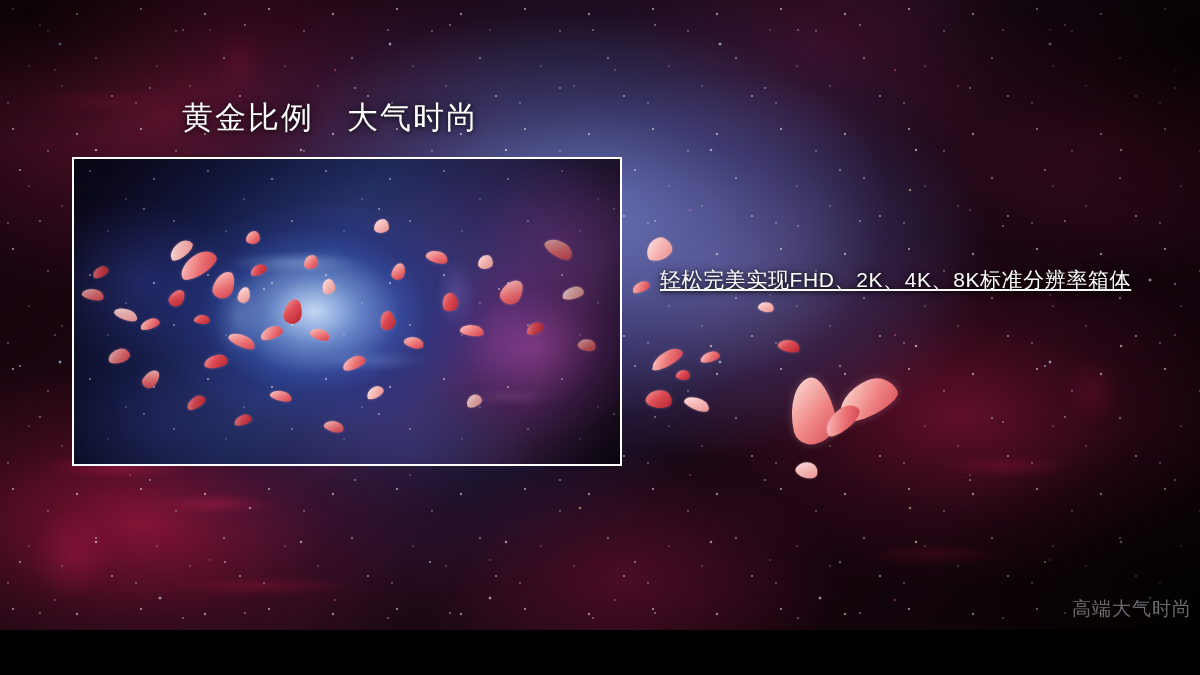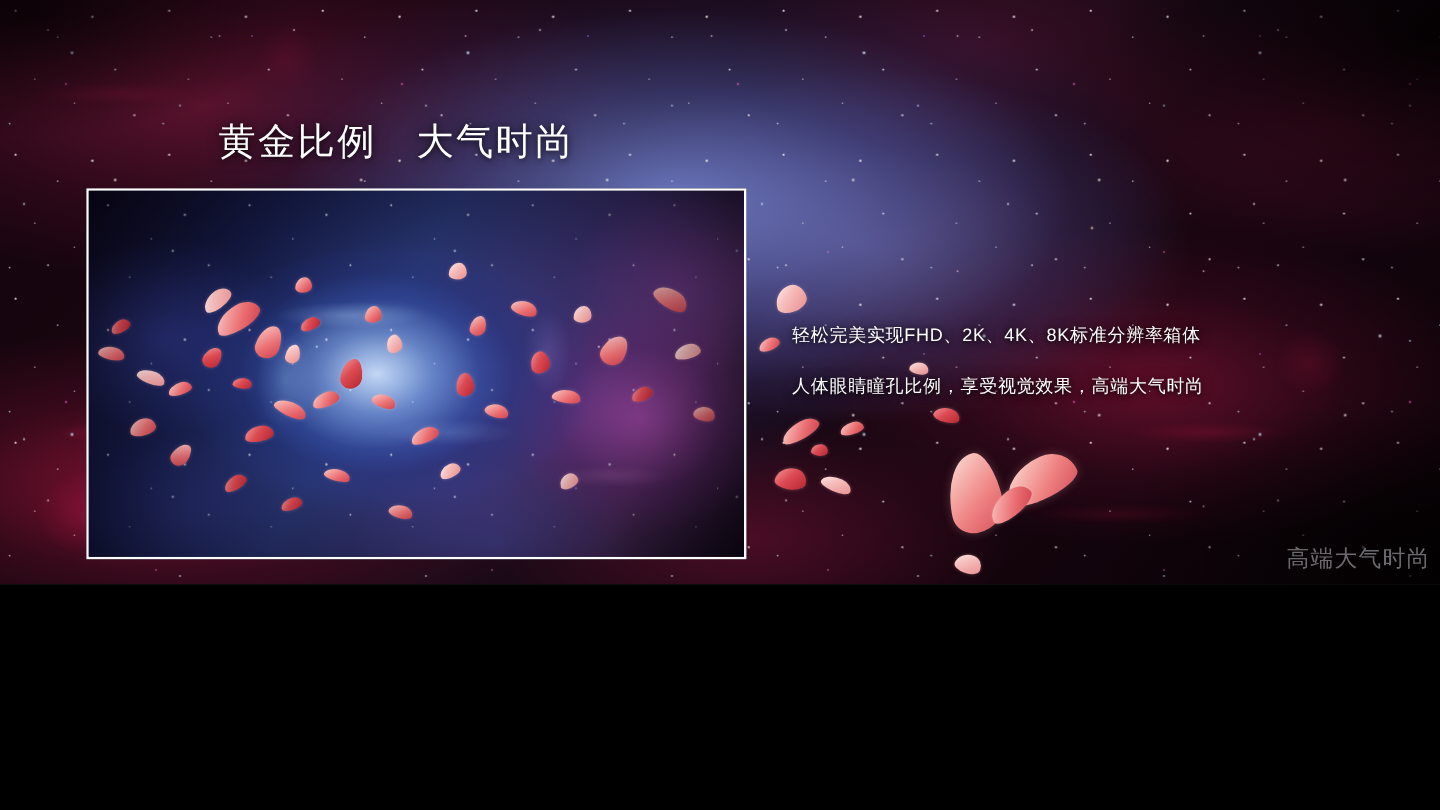--- a/index.html
+++ b/index.html
@@ -7,21 +7,21 @@
     padding: 0;
     background: #000;
   }
   body {
     font-family: "Liberation Sans", "DejaVu Sans", sans-serif;
   }
 
   #slide {
     position: relative;
     width: 1200px;
-    height: 487px;
+    height: 630px;
     overflow: hidden;
     background: #404040;
   }
 
   
   .bg-layer {
     position: absolute;
     inset: 0;
     pointer-events: none;
   }
@@ -204,25 +204,26 @@
 
   
   .body-text {
     position: absolute;
     left: 660px;
     top: 258px;
     width: 520px;
   }
   .body-line {
     color: #ffffff;
-    font-size: 15px;
+    font-size: 21px;
     line-height: 43px;
     letter-spacing: 0.6px;
     white-space: pre;
     text-shadow: 0 1px 4px rgba(0,0,0,0.80), 0 0 10px rgba(0,0,0,0.50);
+    text-decoration: underline;
   }
 
   
   .watermark {
     position: absolute;
     right: 8px;
     bottom: 8px;
     font-size: 19px;
     letter-spacing: 1px;
     color: rgba(170,170,175,0.62);
@@ -308,18 +309,17 @@
           <div class="petal deep" style="left: 160px; top: 256px; width: 18px; height: 10px; transform: rotate(-16deg);"></div>
           <div class="petal" style="left: 250px; top: 262px; width: 20px; height: 11px; transform: rotate(18deg);"></div>
           <div class="petal pale" style="left: 392px; top: 236px; width: 16px; height: 12px; transform: rotate(-22deg);"></div>
         </div>
       <div class="photo-vignette"></div>
     </div>
   </div>
 
   <div class="body-text">
     <div class="body-line">轻松完美实现FHD、2K、4K、8K标准分辨率箱体</div>
-    <div class="body-line">人体眼睛瞳孔比例，享受视觉效果，高端大气时尚</div>
   </div>
 
   <div class="watermark">高端大气时尚</div>
 
 </div>
 
 </body></html>

